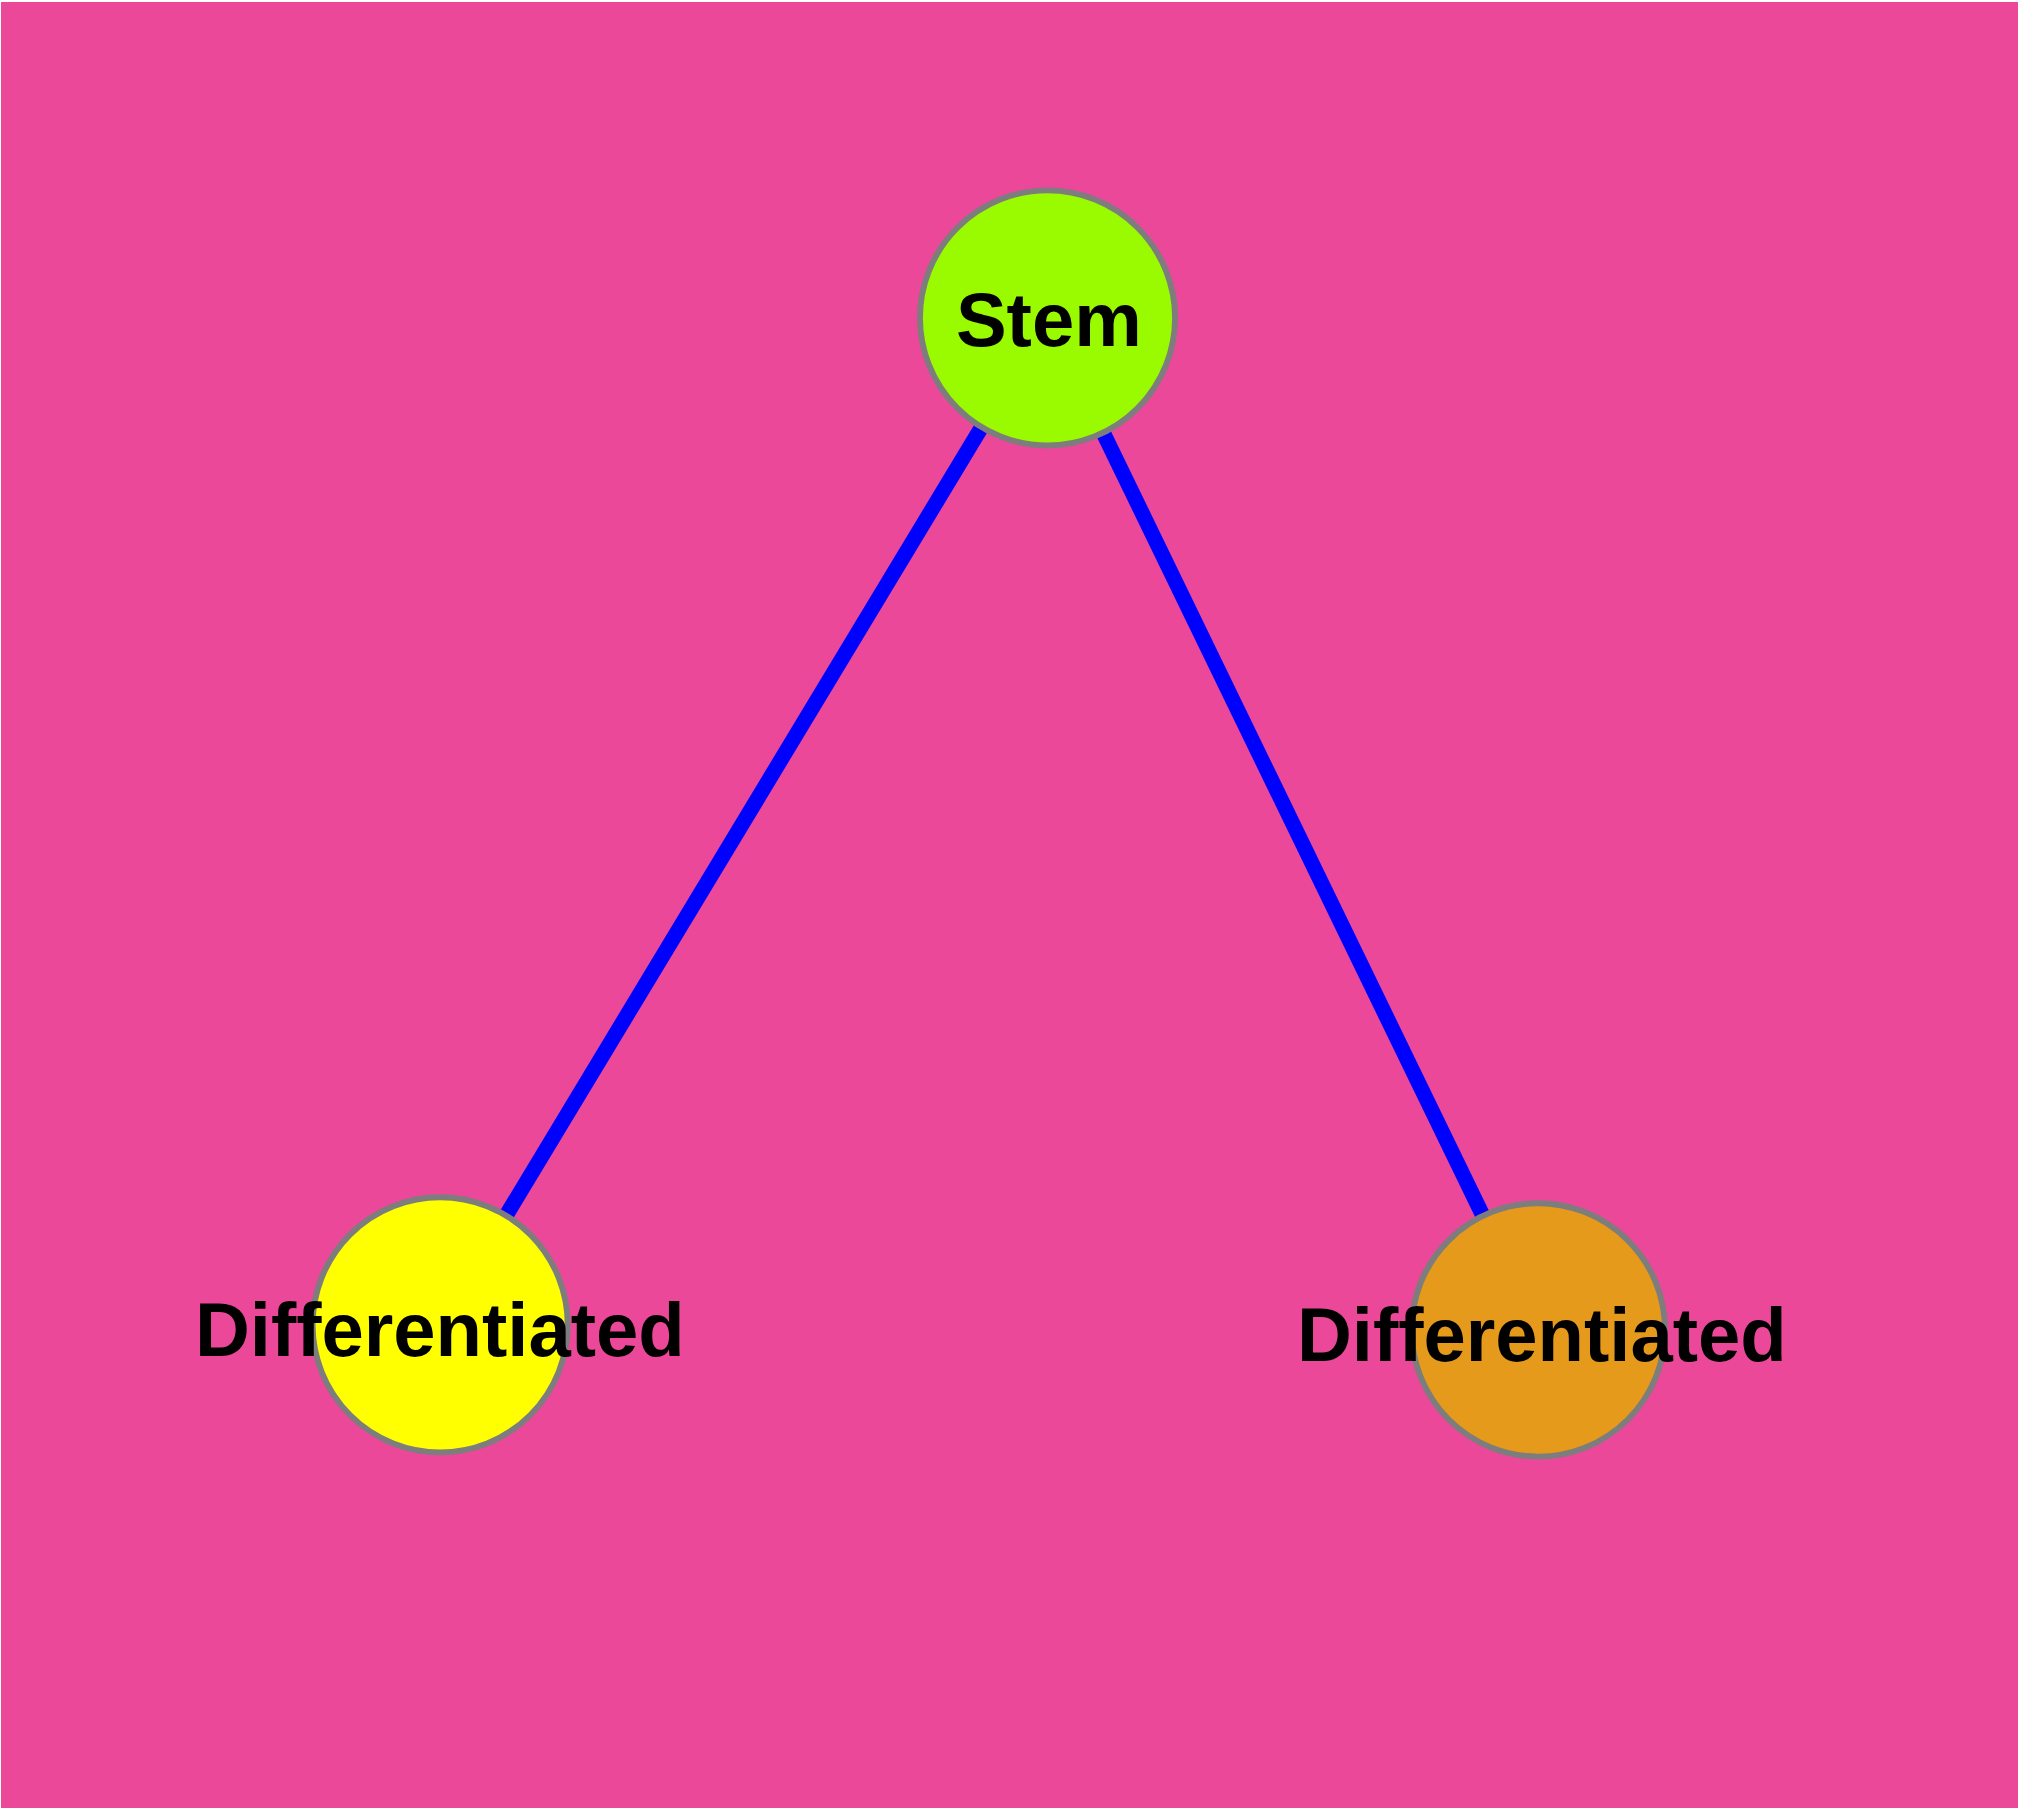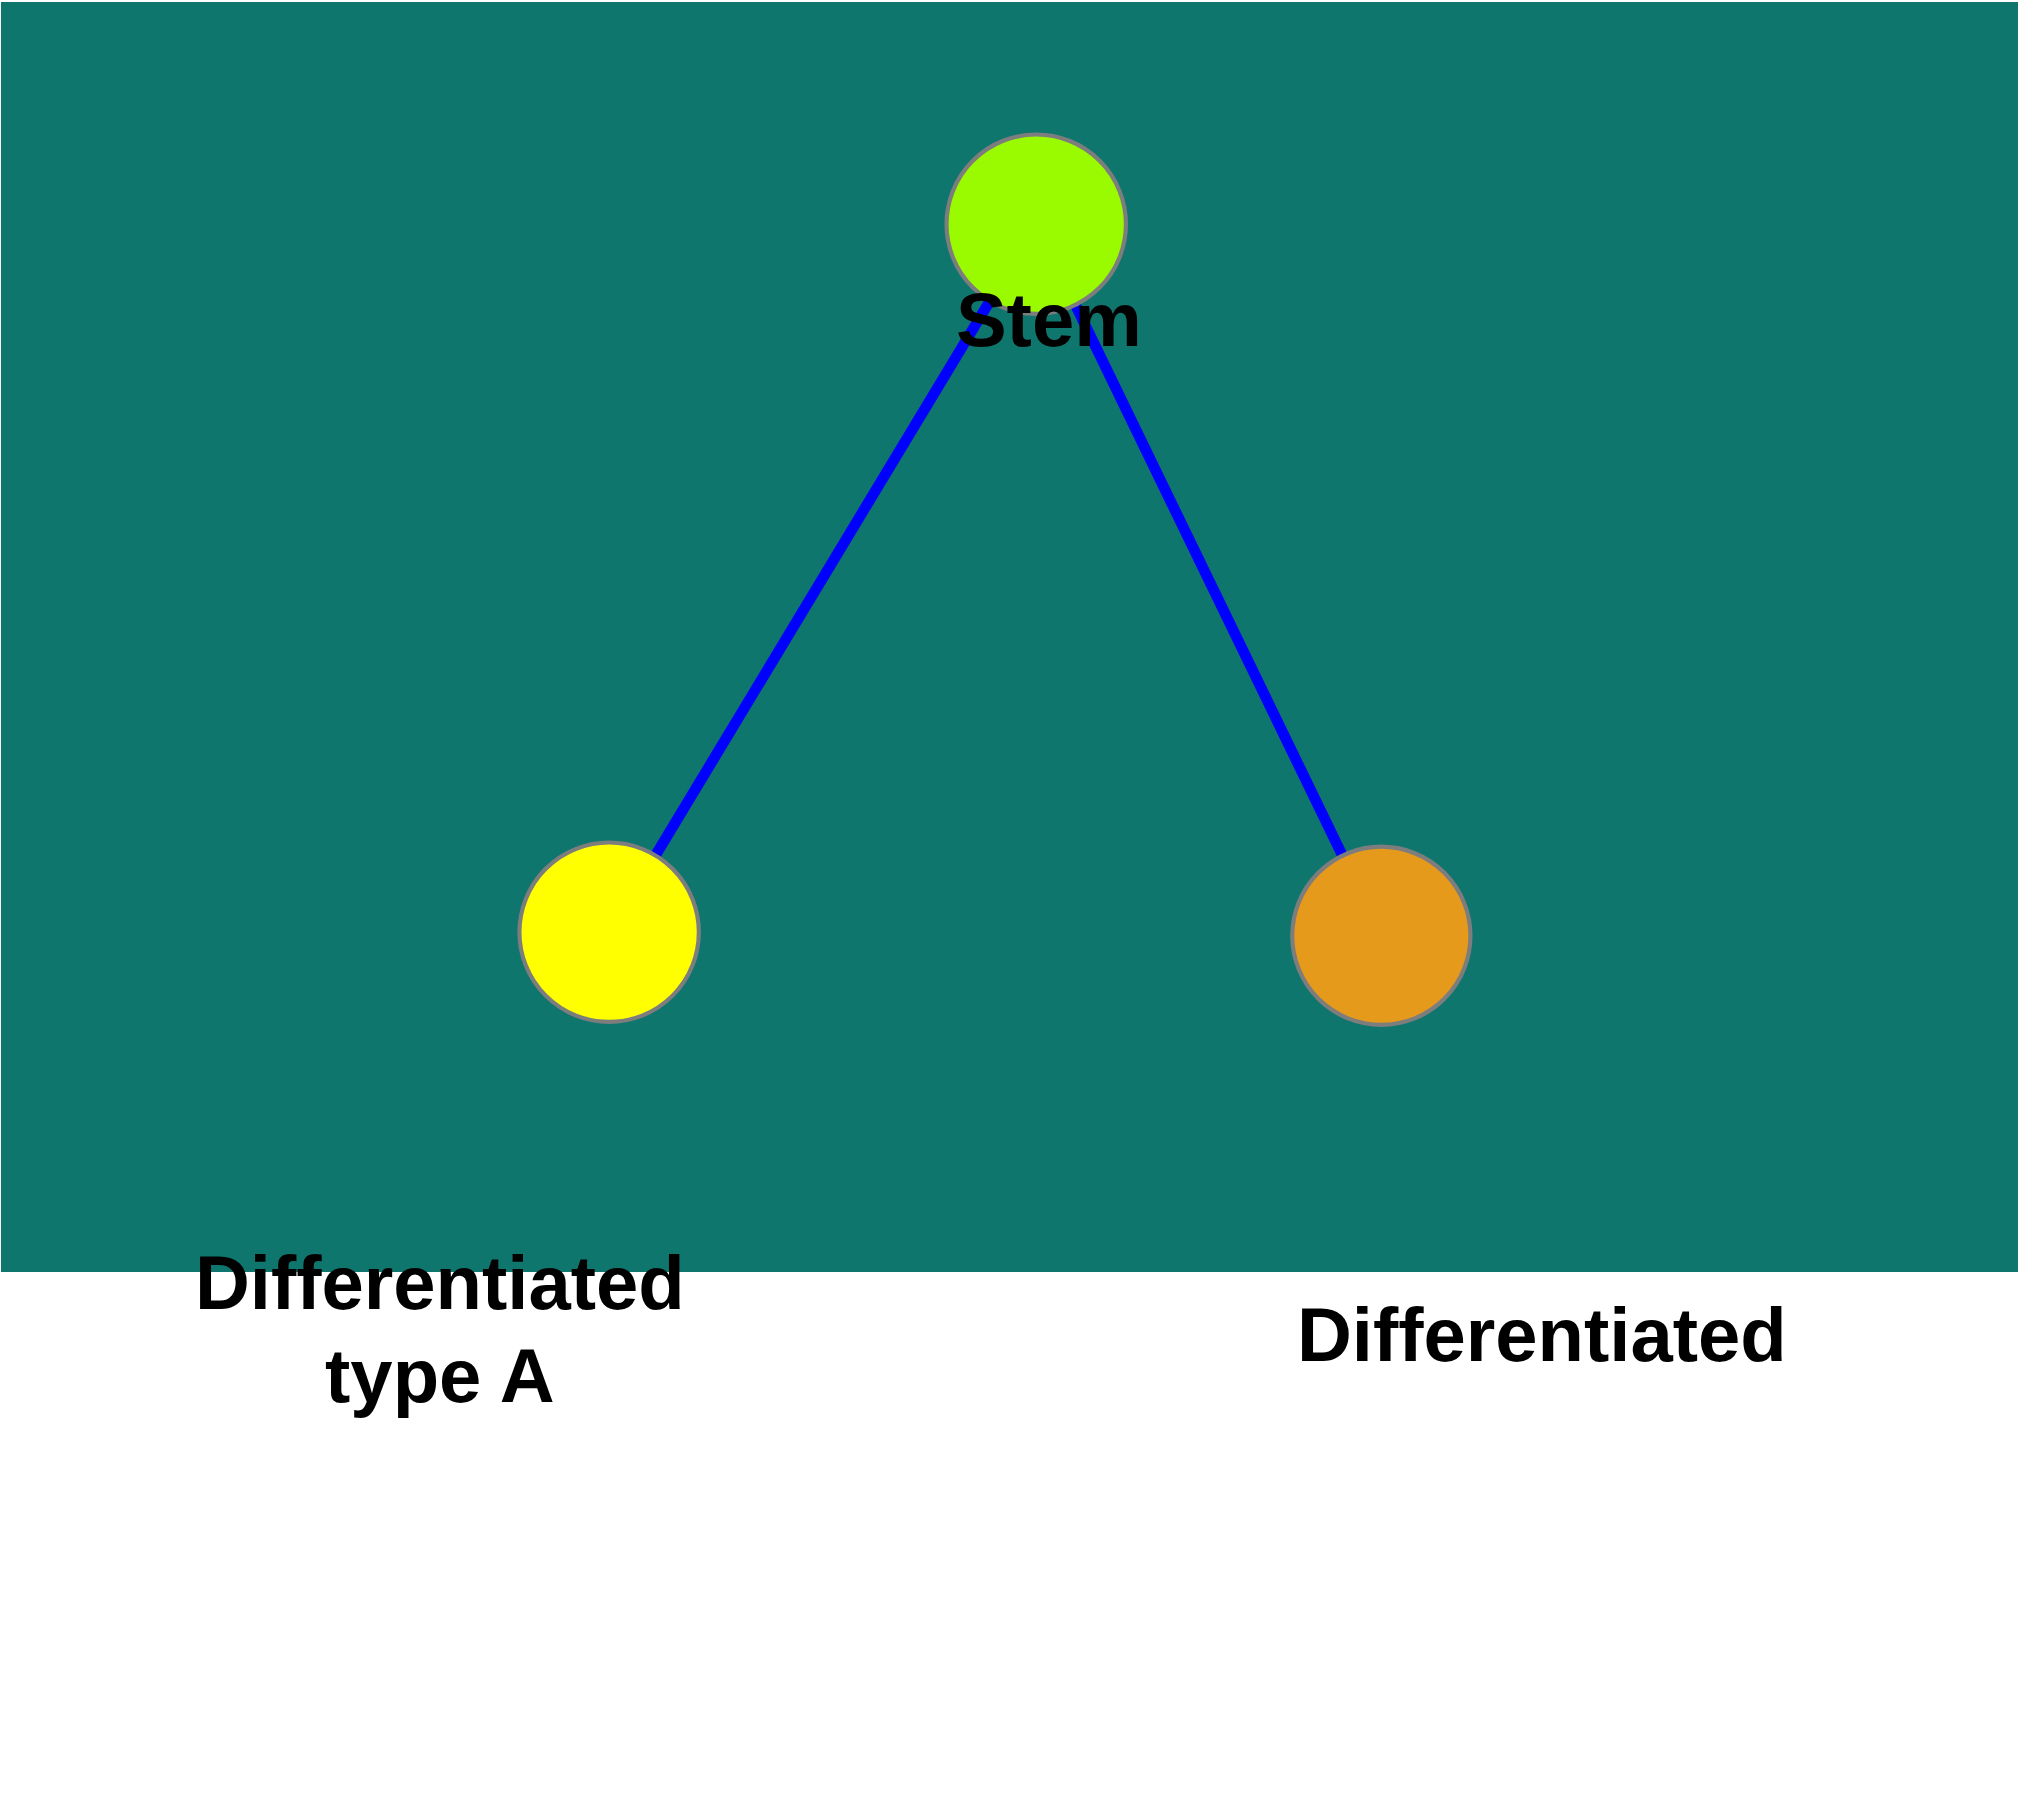--- a/index.html
+++ b/index.html
@@ -8,22 +8,22 @@
     background: #ffffff;
     width: 2021px;
     height: 1812px;
     overflow: hidden;
   }
   .stage {
     position: absolute;
     left: 0.8px;
     top: 1.7px;
     width: 2017px;
-    height: 1270px;
-    background: #0f766e;
+    height: 1806px;
+    background: #ec4899;
   }
   .graph-svg {
     position: absolute;
     left: 0;
     top: 0;
     width: 100%;
     height: 100%;
   }
   .edge {
     stroke-width: 18;
@@ -59,21 +59,20 @@
     <circle class="node-circle" cx="518" cy="1566" r="151" fill="#ffff00"></circle>
     <circle class="node-circle" cx="1818" cy="1572" r="150" fill="#e59a1c"></circle>
   </svg>
 
   <div class="node-label" style="left: 1048px; top: 317px;">
     <div>Stem</div>
   </div>
 
   <div class="node-label" style="left: 439px; top: 1327px;">
     <div>Differentiated</div>
-    <div>type A</div>
   </div>
 
   <div class="node-label" style="left: 1541px; top: 1332px;">
     <div>Differentiated</div>
   </div>
 
 </div>
 
 
 </body></html>

